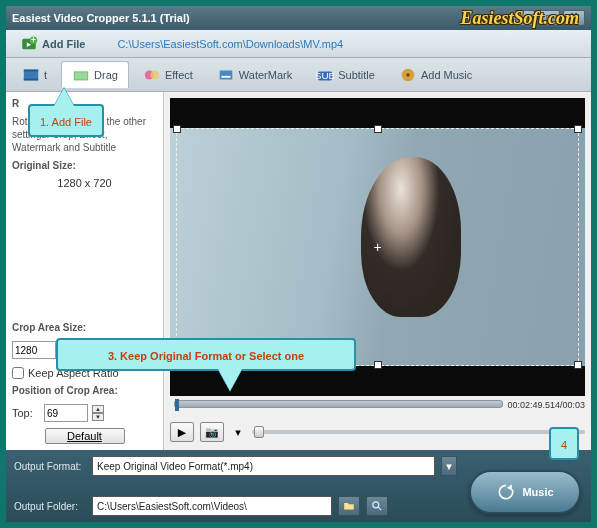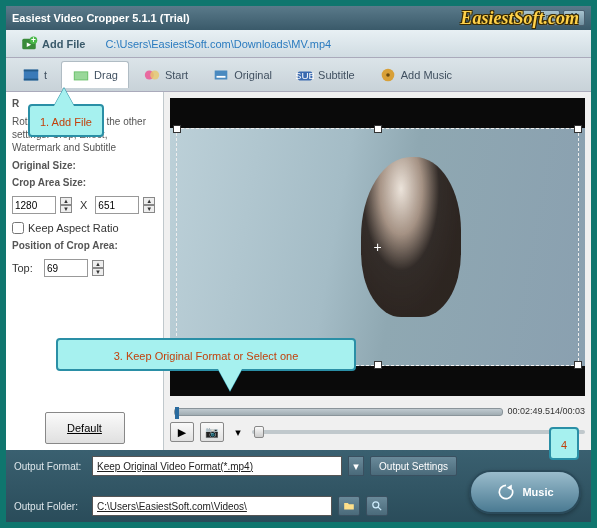--- a/index.html
+++ b/index.html
@@ -7,82 +7,82 @@
 
 .window { width: 597px; height: 528px; border: 6px solid #0f766e; background: #f0f0f0; display: flex; flex-direction: column; position: relative; }
 
 .titlebar { height: 24px; background: linear-gradient(#5a7a8a, #3a5a6a); display: flex; align-items: center; padding: 0 6px; color: #fff; font-weight: bold; }
 .titlebar .title { flex: 1; }
 .titlebar .winbtn { width: 22px; height: 16px; background: linear-gradient(#a8c4d0, #7090a0); border: 1px solid #4a6070; margin-left: 3px; text-align: center; line-height: 14px; color: #2a3a42; font-size: 10px; border-radius: 2px; cursor: pointer; }
 
 .addfilebar { height: 28px; background: linear-gradient(#e8f0f4, #d0dce2); display: flex; align-items: center; padding: 0 8px; border-bottom: 1px solid #aab; }
 .addfilebar .addbtn { display: flex; align-items: center; gap: 4px; font-weight: bold; color: #3a5a6a; cursor: pointer; padding: 2px 6px; }
 .addfilebar .addbtn svg { width: 18px; height: 18px; }
-.addfilebar .path { margin-left: 14px; color: #2a7bbf; flex: 1; }
+.addfilebar .path { margin-left: 26px; color: #2a7bbf; flex: 1; }
 
 .tabbar { height: 34px; background: linear-gradient(#dbe4e9, #c8d2d8); display: flex; align-items: center; padding: 0 6px; gap: 4px; border-bottom: 1px solid #aab; }
 .tab { display: flex; align-items: center; gap: 4px; padding: 4px 10px; cursor: pointer; border-radius: 3px 3px 0 0; color: #405060; }
 .tab.active { background: #fff; border: 1px solid #b0bcc4; border-bottom: none; }
 .tab svg { width: 18px; height: 18px; }
 
 .mainrow { display: flex; flex: 1; overflow: hidden; }
 
 .leftpane { width: 158px; background: #fff; border-right: 1px solid #c0c8cc; padding: 6px; display: flex; flex-direction: column; gap: 6px; font-size: 10px; color: #333; }
 .leftpane .section-title { font-weight: bold; font-size: 10px; color: #555; }
 .leftpane .hint { font-size: 10px; color: #555; line-height: 1.3; }
 .leftpane .row { display: flex; align-items: center; gap: 4px; margin-top: 2px; }
 .leftpane .val { text-align: center; flex: 1; }
 .leftpane input.num { width: 44px; height: 18px; border: 1px solid #999; padding: 0 2px; font-size: 10px; }
 .leftpane .spin { width: 12px; display: flex; flex-direction: column; }
 .leftpane .spin span { width: 12px; height: 8px; border: 1px solid #888; background: #eee; font-size: 6px; text-align: center; line-height: 6px; cursor: pointer; }
 .leftpane .x { padding: 0 4px; }
 .leftpane input[type=checkbox] { width: 12px; height: 12px; }
-.leftpane .defaultbtn { margin-top: auto; height: 32px; border: 1px solid #888; background: linear-gradient(#fafafa,#e0e0e0); border-radius: 2px; cursor: pointer; width: 80px; align-self: center; text-decoration: underline; }
+.leftpane .defaultbtn { margin-top: auto; height: 16px; border: 1px solid #888; background: linear-gradient(#fafafa,#e0e0e0); border-radius: 2px; cursor: pointer; width: 80px; align-self: center; text-decoration: underline; }
 
 .rightpane { flex: 1; display: flex; flex-direction: column; position: relative; background: #f0f0f0; padding: 6px; gap: 4px; }
 .preview { flex: 1; background: #111; position: relative; min-height: 260px; }
 .preview .letterbox-top, .preview .letterbox-bottom { position: absolute; left: 0; right: 0; height: 30px; background: #0a0a0a; }
 .preview .letterbox-top { top: 0; }
 .preview .letterbox-bottom { bottom: 0; }
 .preview .img { position: absolute; top: 30px; bottom: 30px; left: 0; right: 0; background: linear-gradient(100deg, #bcd0d8 0%, #a4bcc6 40%, #8fa8b2 55%, #8aa0b0 100%); }
 .preview .img::before { content:""; position:absolute; right:30%; top:12%; width:100px; height:160px; background: radial-gradient(ellipse at 40% 20%, rgba(240,230,220,0.95) 0%, rgba(170,140,120,0.8) 25%, rgba(40,30,25,0.9) 45%, rgba(40,30,25,0.95) 70%); border-radius: 50% 46% 40% 40%; filter: blur(0.5px); }
 .preview .cropbox { position: absolute; left: 6px; right: 6px; top: 30px; bottom: 30px; border: 1px dashed #eee; }
 .preview .cropbox .handle { position: absolute; width: 8px; height: 8px; background: #fff; border: 1px solid #333; }
 .preview .crosshair { position: absolute; left: 50%; top: 50%; width: 12px; height: 12px; margin-left: -6px; margin-top: -6px; color: #fff; font-size: 14px; line-height: 12px; text-align: center; }
 
-.timeline { height: 16px; display: flex; align-items: flex-end; font-size: 9px; color: #333; }
+.timeline { height: 16px; display: flex; align-items: flex-start; font-size: 9px; color: #333; }
 .timeline .bar { flex: 1; height: 8px; background: linear-gradient(#c0cad0,#a0acb2); border: 1px solid #8a949a; border-radius: 3px; position: relative; margin: 0 4px; }
 .timeline .bar .pos { position: absolute; top: -2px; left: 0; width: 4px; height: 12px; background: #2a6b9e; }
 .timeline .time { font-size: 9px; }
 
 .controls { height: 24px; display: flex; align-items: center; gap: 6px; }
 .controls .pbtn { width: 24px; height: 20px; border: 1px solid #888; background: linear-gradient(#fafafa,#e0e0e0); border-radius: 2px; cursor: pointer; display: flex; align-items: center; justify-content: center; font-size: 11px; }
 .controls .slider { flex: 1; height: 4px; background: #c0c8cc; border-radius: 2px; position: relative; }
 .controls .slider .thumb { position: absolute; top: -4px; left: 2px; width: 10px; height: 12px; background: linear-gradient(#fafafa,#ccc); border: 1px solid #888; border-radius: 2px; }
 .controls .dd { width: 16px; text-align: center; }
 
 .bottombar { background: linear-gradient(#3a6070, #2a4c5a); padding: 6px 8px; display: flex; flex-direction: column; gap: 20px; color: #dde6ea; }
 .brow { display: flex; align-items: center; gap: 6px; }
 .brow label { width: 72px; font-size: 10px; }
-.brow input.combo { flex: 1; height: 20px; background: #fff; border: 1px solid #555; padding: 0 4px; font-size: 10px; color: #222; text-decoration: underline; }
+.brow input.combo { flex: 1; height: 20px; background: #fff; border: 1px solid #555; padding: 0 4px; font-size: 10px; color: #222; }
 .brow .ddown { width: 16px; height: 20px; background: linear-gradient(#6a8a9a,#4a6a7a); border: 1px solid #3a5060; color: #fff; text-align: center; line-height: 18px; cursor: pointer; }
 .brow .cbtn { height: 20px; padding: 0 8px; background: linear-gradient(#6a8a9a,#4a6a7a); border: 1px solid #3a5060; color: #fff; font-size: 10px; border-radius: 2px; cursor: pointer; }
 .brow .iconbtn { width: 22px; height: 20px; background: linear-gradient(#6a8a9a,#4a6a7a); border: 1px solid #3a5060; display: flex; align-items: center; justify-content: center; color: #cfeeff; border-radius: 2px; cursor: pointer; }
 
 .startbtn { position: absolute; right: 10px; bottom: 8px; width: 112px; height: 44px; border-radius: 22px; background: linear-gradient(#9abccc, #4a7a92); border: 2px solid #2a4a5a; color: #fff; font-size: 18px; font-weight: bold; display: flex; align-items: center; justify-content: center; gap: 6px; cursor: pointer; box-shadow: 0 2px 4px rgba(0,0,0,0.3); }
 .startbtn svg { width: 20px; height: 20px; }
 
 
 .callout { position: absolute; background: #a6f1ef; border: 2px solid #2a8fa6; color: #c2410c; padding: 6px 10px; font-size: 15px; border-radius: 4px; z-index: 50; }
 .callout .tail { position: absolute; width: 0; height: 0; }
 .c1 { left: 22px; top: 98px; }
 .c1 .tail { top: -18px; left: 24px; border-left: 10px solid transparent; border-right: 10px solid transparent; border-bottom: 18px solid #a6f1ef; filter: drop-shadow(0 -1px 0 #2a8fa6); }
 .c2 { right: 22px; top: 186px; }
 .c2 .tail { top: -18px; right: 24px; border-left: 10px solid transparent; border-right: 10px solid transparent; border-bottom: 18px solid #a6f1ef; filter: drop-shadow(0 -1px 0 #2a8fa6); }
-.c3 { left: 50px; top: 332px; width: 300px; text-align: center; }
+.c3 { left: 50px; top: 332px; width: 300px; text-align: center; font-weight: bold; }
 .c3 .tail { bottom: -22px; left: 160px; border-left: 12px solid transparent; border-right: 12px solid transparent; border-top: 22px solid #a6f1ef; filter: drop-shadow(0 1px 0 #2a8fa6); }
 .c4 { right: 12px; bottom: 62px; padding: 4px 10px; font-size: 18px; }
 .watermark { position: absolute; right: 12px; top: 2px; font-size: 18px; font-style: italic; font-weight: bold; color: #ffd24a; text-shadow: 1px 1px 0 #3a2a00, -1px -1px 0 #3a2a00, 1px -1px 0 #3a2a00, -1px 1px 0 #3a2a00; z-index: 60; font-family: "Comic Sans MS", cursive; }
 </style>
 </head>
 <body>
 
 <div class="window">
 
   <div class="titlebar">
@@ -119,28 +119,28 @@
           <rect x="2" y="6" width="16" height="10" fill="#6ac06a"></rect>
           <rect x="3" y="7" width="14" height="8" fill="#9ad89a"></rect>
         </svg>
       <span>Drag</span>
     </div>
     <div class="tab">
       <svg viewBox="0 0 20 20">
           <circle cx="7" cy="10" r="5" fill="#e86aa0"></circle>
           <circle cx="13" cy="10" r="5" fill="#e8c86a" opacity="0.8"></circle>
         </svg>
-      <span>Start</span>
+      <span>Effect</span>
     </div>
     <div class="tab">
       <svg viewBox="0 0 20 20">
           <rect x="3" y="5" width="14" height="10" fill="#4a8ac0"></rect>
           <rect x="5" y="11" width="10" height="2" fill="#fff"></rect>
         </svg>
-      <span>Original</span>
+      <span>WaterMark</span>
     </div>
     <div class="tab">
       <svg viewBox="0 0 20 20">
           <rect x="2" y="6" width="16" height="10" rx="2" fill="#3a6ab0"></rect>
           <text x="10" y="14" text-anchor="middle" fill="#fff" font-size="7">SUB</text>
         </svg>
       <span>Subtitle</span>
     </div>
     <div class="tab">
       <svg viewBox="0 0 20 20">
@@ -151,20 +151,21 @@
     </div>
   </div>
 
   <div class="mainrow">
 
     <div class="leftpane">
       <div class="section-title">R</div>
       <div class="hint">Rotation will reset all the other settings: Crop, Effect, Watermark and Subtitle</div>
 
       <div class="section-title">Original Size:</div>
+      <div class="val">1280 x 720</div>
 
       <div class="section-title">Crop Area Size:</div>
       <div class="row">
         <input class="num" value="1280" style="">
         <span class="spin">
             <span>▲</span>
             <span>▼</span>
           </span>
         <span class="x">X</span>
         <input class="num" value="651" style="">
@@ -225,21 +226,20 @@
       </div>
     </div>
 
   </div>
 
   <div class="bottombar">
     <div class="brow">
       <label>Output Format:</label>
       <input class="combo" readonly="" value="Keep Original Video Format(*.mp4)" style="">
       <div class="ddown">▾</div>
-      <button class="cbtn">Output Settings</button>
       <div style="width:120px"></div>
     </div>
     <div class="brow">
       <label>Output Folder:</label>
       <input class="combo" style="flex: 0 0 240px;" value="C:\Users\EasiestSoft.com\Videos\">
       <div class="iconbtn">
           <svg width="12" height="12" viewBox="0 0 20 20">
             <path d="M2 5h6l2 2h8v9H2z" fill="#ffe08a"></path>
           </svg>
         </div>

